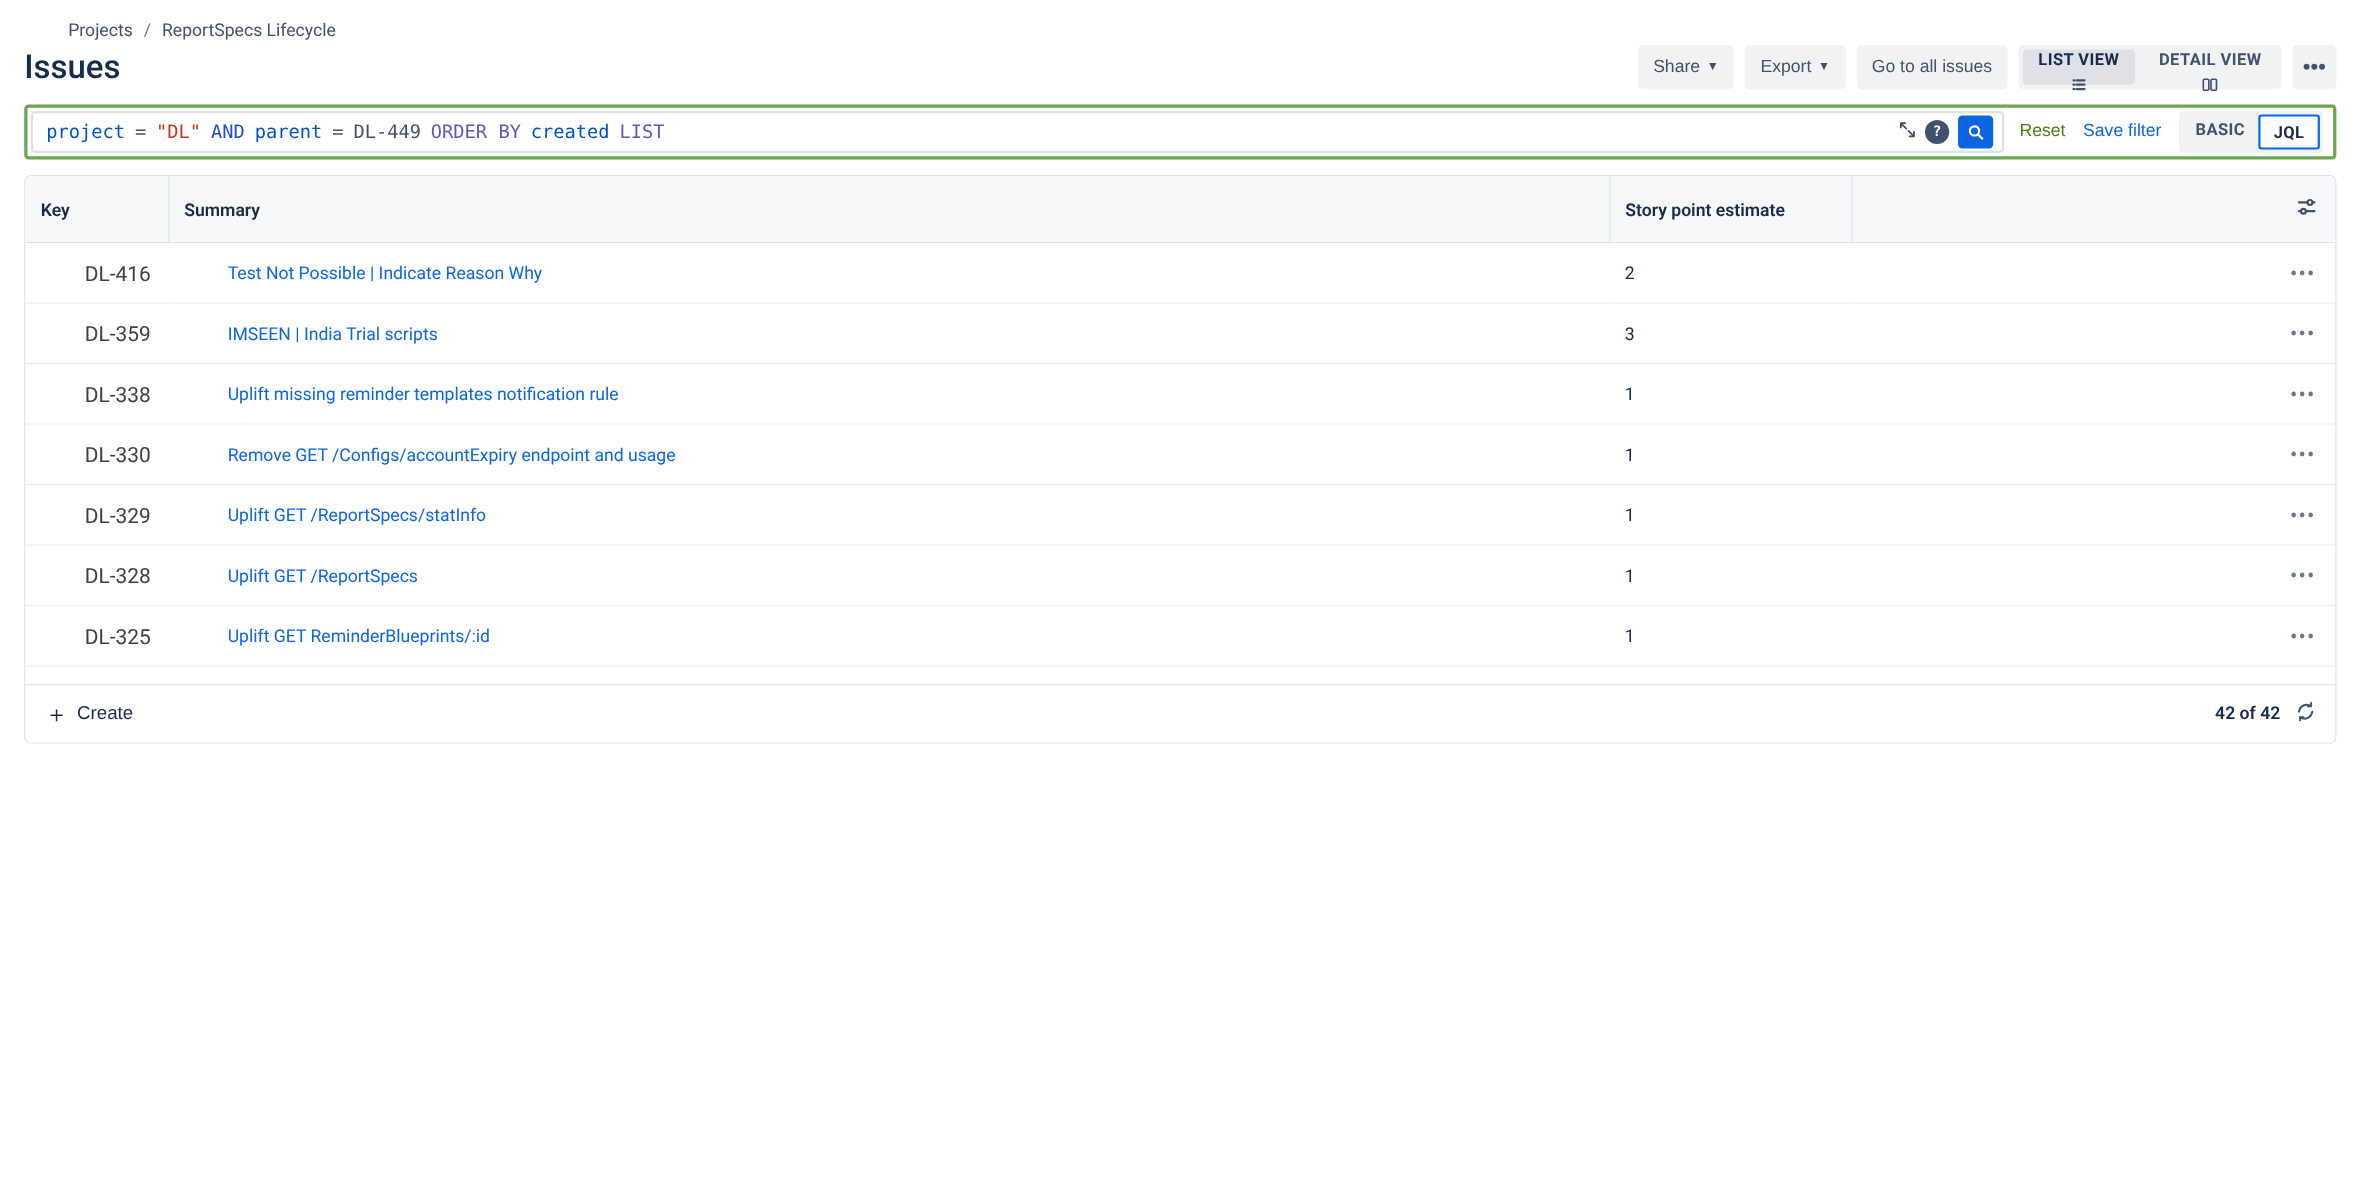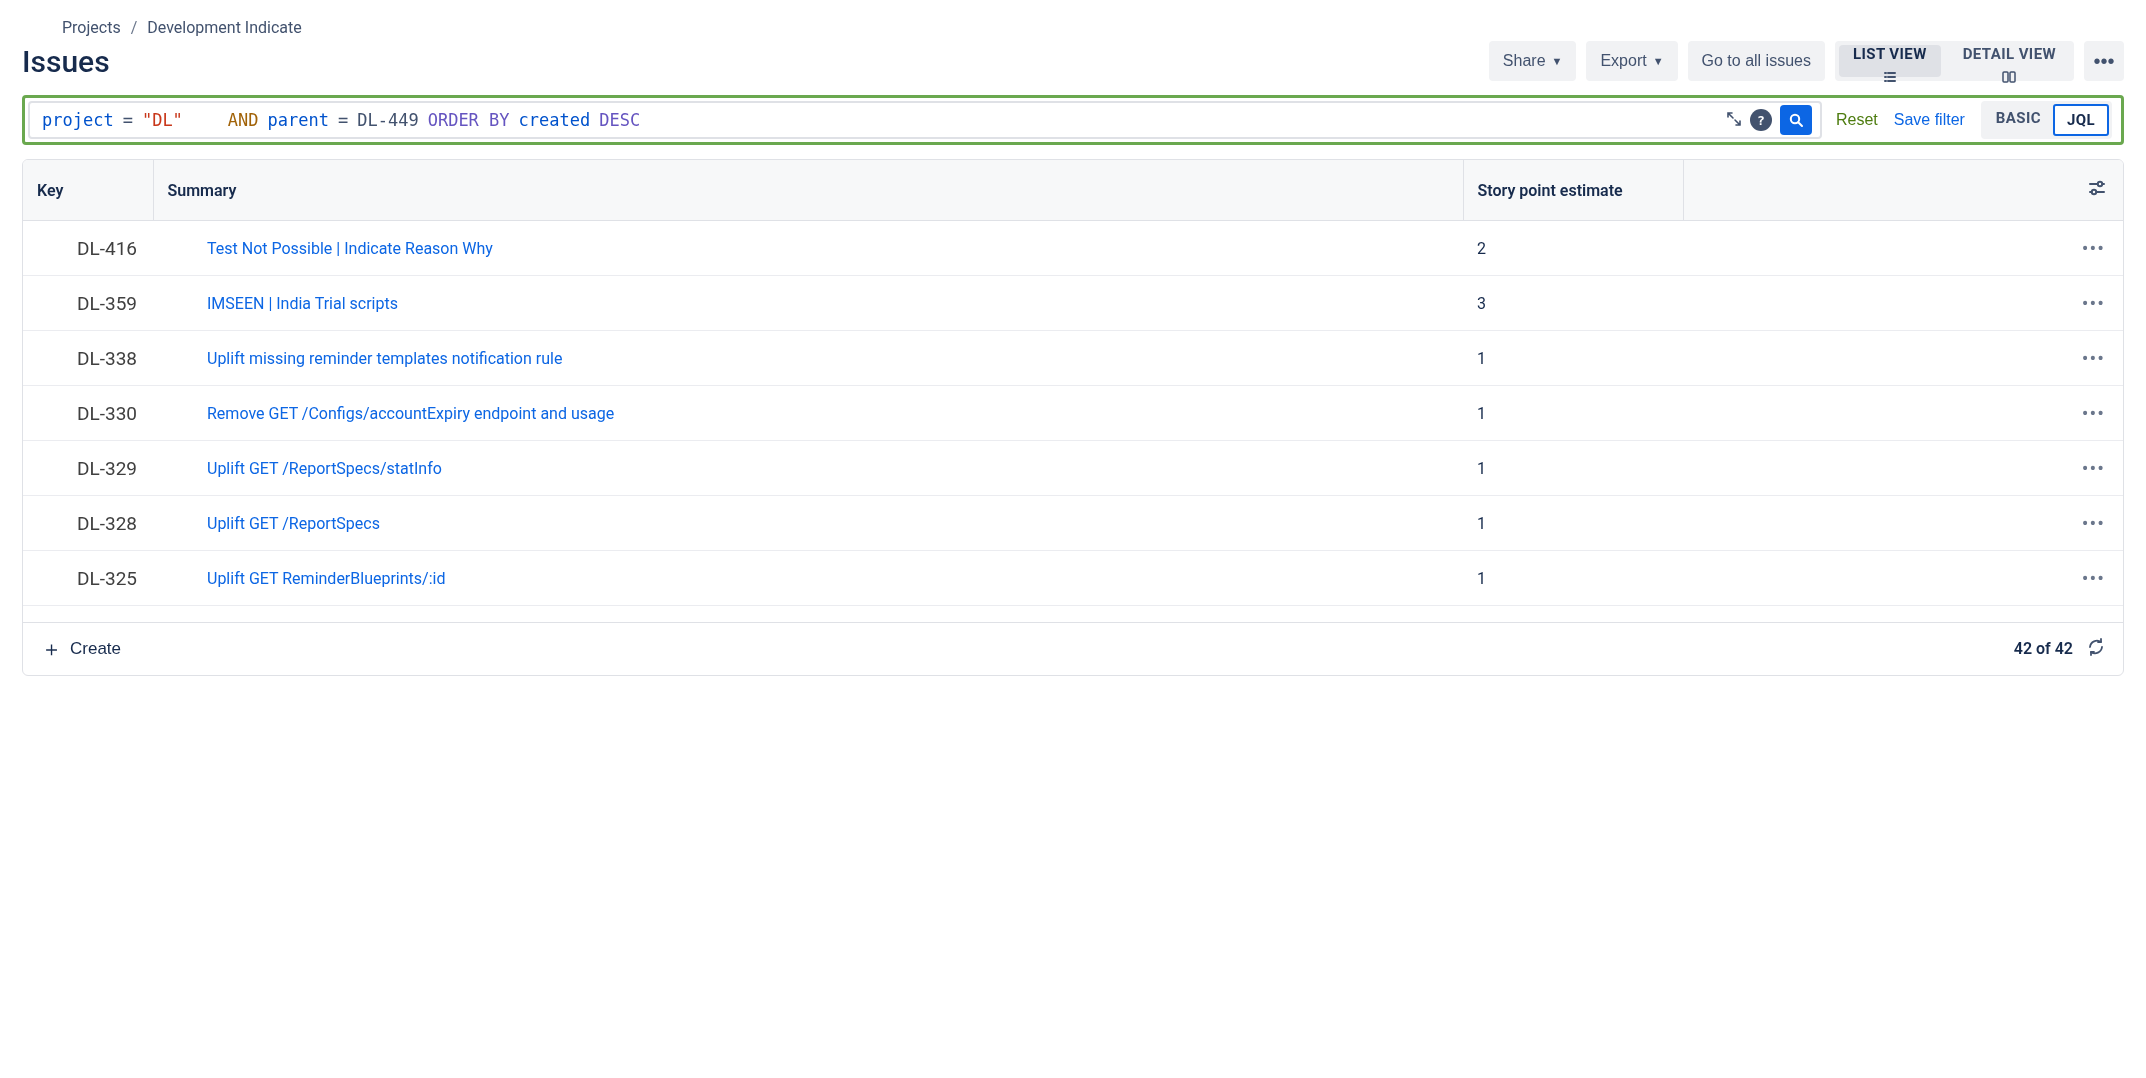--- a/index.html
+++ b/index.html
@@ -113,21 +113,21 @@
     background: #fff;
     padding: 0 8px 0 12px;
     font-family: "SFMono-Regular", Menlo, Consolas, monospace;
     font-size: 17px;
     gap: 9px;
   }
   .jql-box .end-icons { margin-left: auto; display:flex; align-items:center; gap:8px; }
   .tk-field   { color: #0052cc; }
   .tk-op      { color: #42526e; }
   .tk-str     { color: #c8371a; }
-  .tk-kw      { color: #a16207; margin-left: 36px; }
+  .tk-kw      { color: #1d4ed8; }
   .tk-val     { color: #42526e; }
   .tk-order   { color: #6554c0; }
   .expand-inline { font-size:13px; color:#42526e; cursor:pointer;}
   .help-badge {
     width:22px; height:22px; border-radius:50%;
     background:#42526e; color:#fff;
     font-size:13px; font-weight:700;
     display:inline-flex; align-items:center; justify-content:center;
     cursor:pointer;
   }
@@ -202,21 +202,21 @@
 
   .partial-row td { height:16px; padding-top:0; padding-bottom:0; overflow:hidden;}
   .col-sep { border-right:1px solid #dfe1e6; }
 </style>
 </head>
 <body>
 
 <div class="breadcrumb">
   <a href="#">Projects</a>
   <span class="sep">/</span>
-  <span>Development Indicate</span>
+  <span>ReportSpecs Lifecycle</span>
 </div>
 
 <div class="header-row">
   <h1 class="page-title">Issues</h1>
   <div class="header-actions">
     <button class="btn">
       <span>Share</span>
       <span class="chev">▼</span>
     </button>
     <button class="btn">
@@ -255,21 +255,21 @@
   <div class="jql-box">
     <span class="tk-field">project</span>
     <span class="tk-op">=</span>
     <span class="tk-str">"DL"</span>
     <span class="tk-kw">AND</span>
     <span class="tk-field">parent</span>
     <span class="tk-op">=</span>
     <span class="tk-val">DL-449</span>
     <span class="tk-order">ORDER BY</span>
     <span class="tk-field">created</span>
-    <span class="tk-order">DESC</span>
+    <span class="tk-order">LIST</span>
     <div class="end-icons">
       <span class="expand-inline">
         <svg width="16" height="16" viewBox="0 0 16 16">
             <path d="M6 2H2v4M2 2l5 5M10 14h4v-4M14 14L9 9" stroke="#42526e" stroke-width="1.6" fill="none" stroke-linecap="round"></path>
           </svg>
       </span>
       <span class="help-badge">?</span>
       <button class="search-go">
         <svg width="16" height="16" viewBox="0 0 16 16">
             <circle cx="7" cy="7" r="4.2" stroke="#fff" stroke-width="2" fill="none"></circle>

